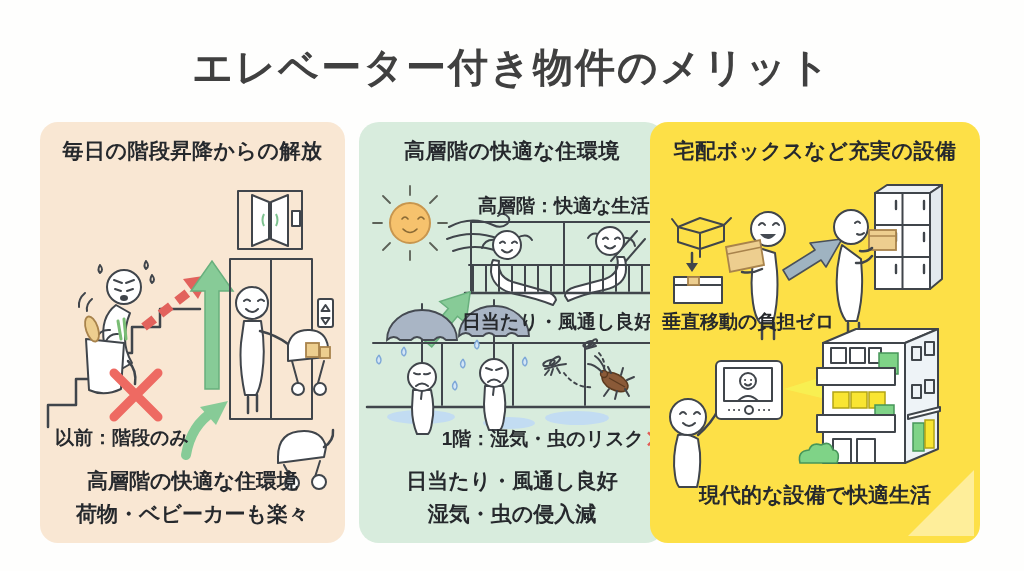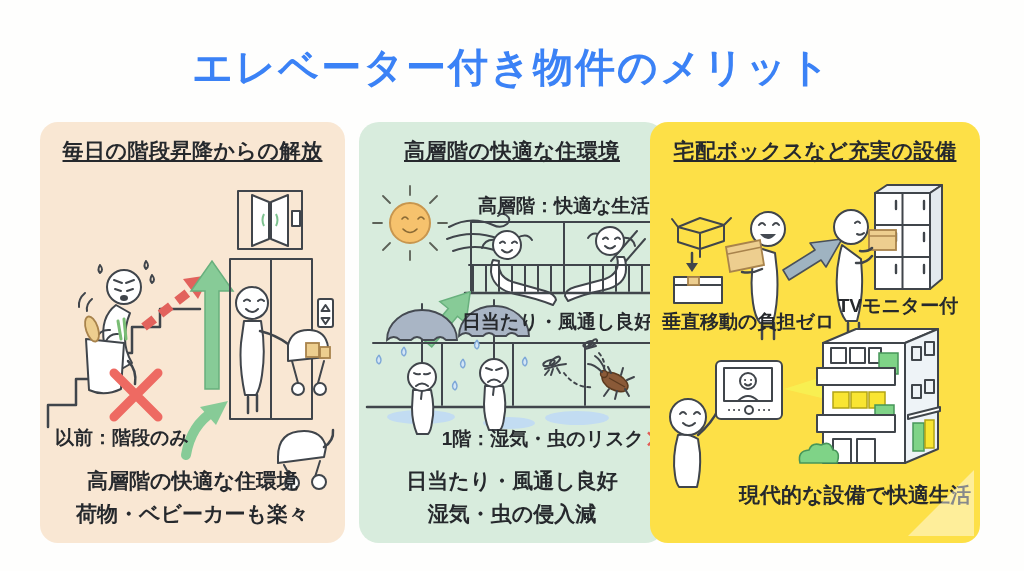--- a/index.html
+++ b/index.html
@@ -1,25 +1,25 @@
 <!DOCTYPE html>
 <html><head>
 <meta charset="utf-8">
 <style>
   html,body{margin:0;padding:0;background:#ffffff;}
   .canvas{position:relative;width:1024px;height:571px;background:#fefefd;overflow:hidden;
           font-family:"Liberation Sans","DejaVu Sans",sans-serif;color:#26292d;}
   .title{position:absolute;top:40px;left:0;width:100%;text-align:center;
-         font-size:40px;font-weight:bold;color:#3b82f6;letter-spacing:2px;}
+         font-size:40px;font-weight:bold;color:#404040;letter-spacing:2px;}
   .panel{position:absolute;top:122px;height:421px;border-radius:18px;}
   .panel-left{left:40px;width:305px;background:#f9e7d3;}
   .panel-middle{left:359px;width:306px;background:#d8ecdd;border-radius:20px;}
   .panel-right{left:650px;width:330px;background:#fde047;}
   .panel-header{position:absolute;top:15px;left:0;width:100%;text-align:center;
-                font-size:21px;font-weight:bold;letter-spacing:0.5px;white-space:nowrap;text-decoration:underline;}
+                font-size:21px;font-weight:bold;letter-spacing:0.5px;white-space:nowrap;}
   .label{position:absolute;font-weight:bold;font-size:19px;white-space:nowrap;}
   .label-center{left:0;width:100%;text-align:right;}
   .red-x{color:#e25a55;font-size:25px;font-weight:bold;vertical-align:-3px;}
   .panel-footer{position:absolute;left:0;width:100%;text-align:center;
                 font-size:21px;font-weight:bold;line-height:33px;}
   .illu{position:absolute;left:0;top:55px;}
   .watermark{position:absolute;left:258px;top:348px;width:66px;height:66px;
              background:rgba(255,255,255,0.45);
              clip-path:polygon(100% 0,0 100%,100% 100%);}
   
@@ -302,21 +302,20 @@
         <rect class="ink" stroke-width="1.4" x="275" y="203" width="9" height="13"></rect>
         <polygon class="wfill" stroke-width="1.5" points="258,238 290,230 290,234 258,242"></polygon>
         <rect x="263" y="246" width="11" height="28" fill="#7fd387" stroke="#47965a" stroke-width="1.5"></rect>
         <rect x="275" y="243" width="9" height="28" fill="#f9e532" stroke="#b3a414" stroke-width="1.5"></rect>
         <path d="M150,286 q-3,-12 9,-13 q3,-8 12,-5 q9,-5 12,5 q8,1 4,13 z" fill="#7fd387" stroke="#47965a" stroke-width="1.6"></path>
       </g>
     </svg>
 
     <div class="label" style="left:12px;top:187px;">垂直移動の負担ゼロ</div>
     <div class="label" style="left:172px;top:171px;width:152px;text-align:center;line-height:26px;">
-      <div>TVモニター付</div>
     </div>
-    <div class="panel-footer" style="top:356px;margin-left:40px;">
+    <div class="panel-footer" style="top:356px;">
       <div>現代的な設備で快適生活</div>
     </div>
     <div class="watermark"></div>
   </div>
 
 </div>
 
 </body></html>

